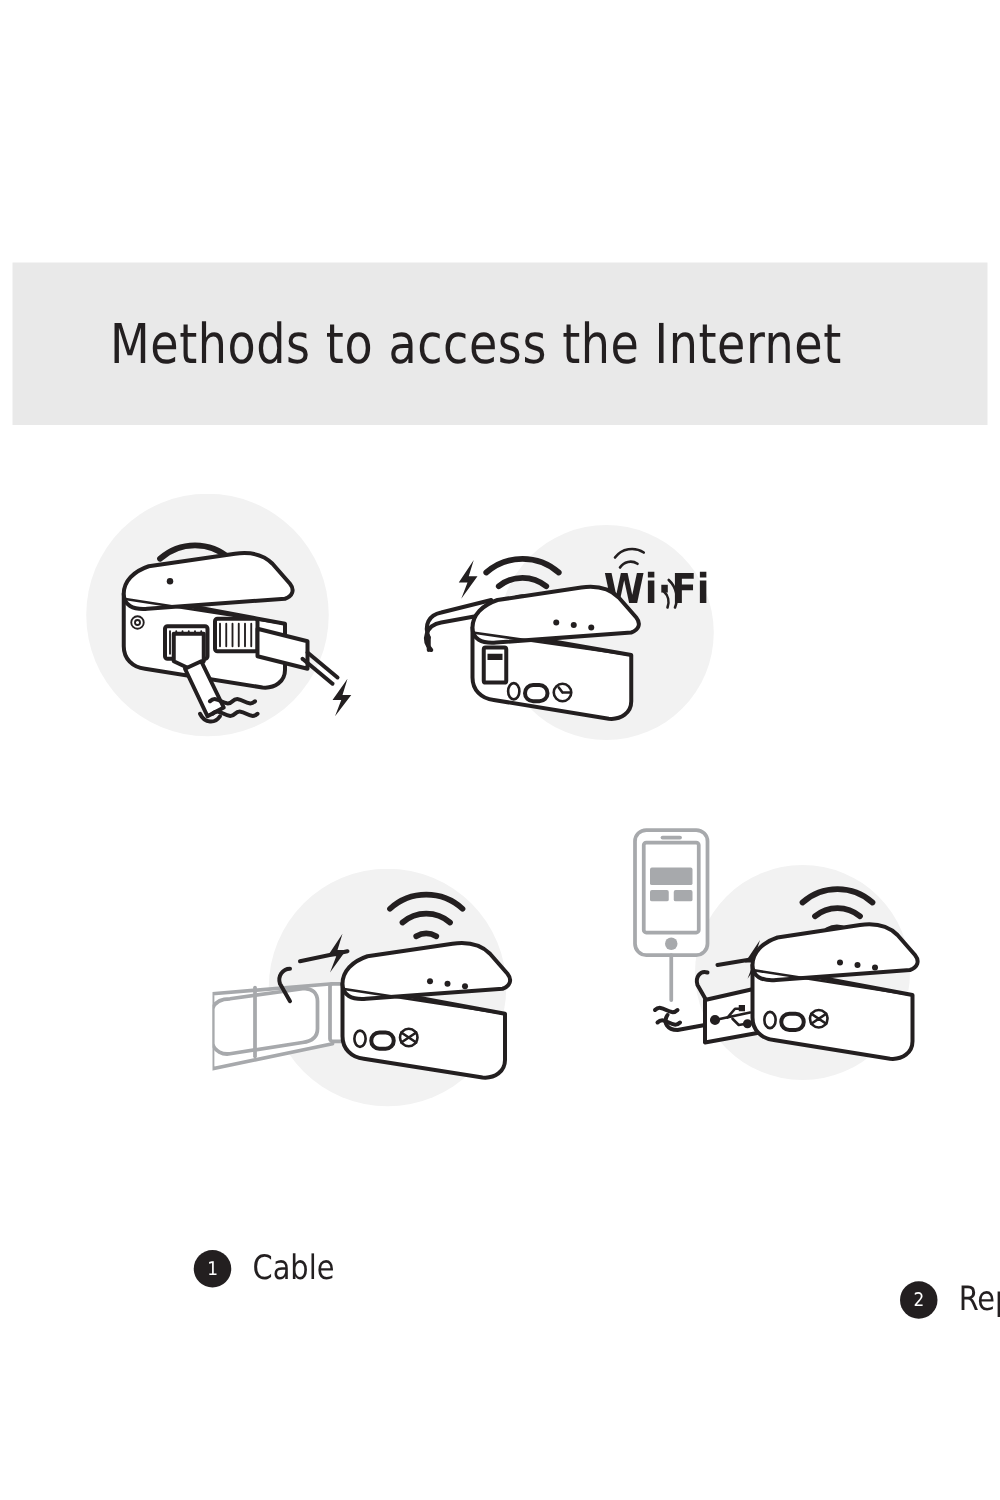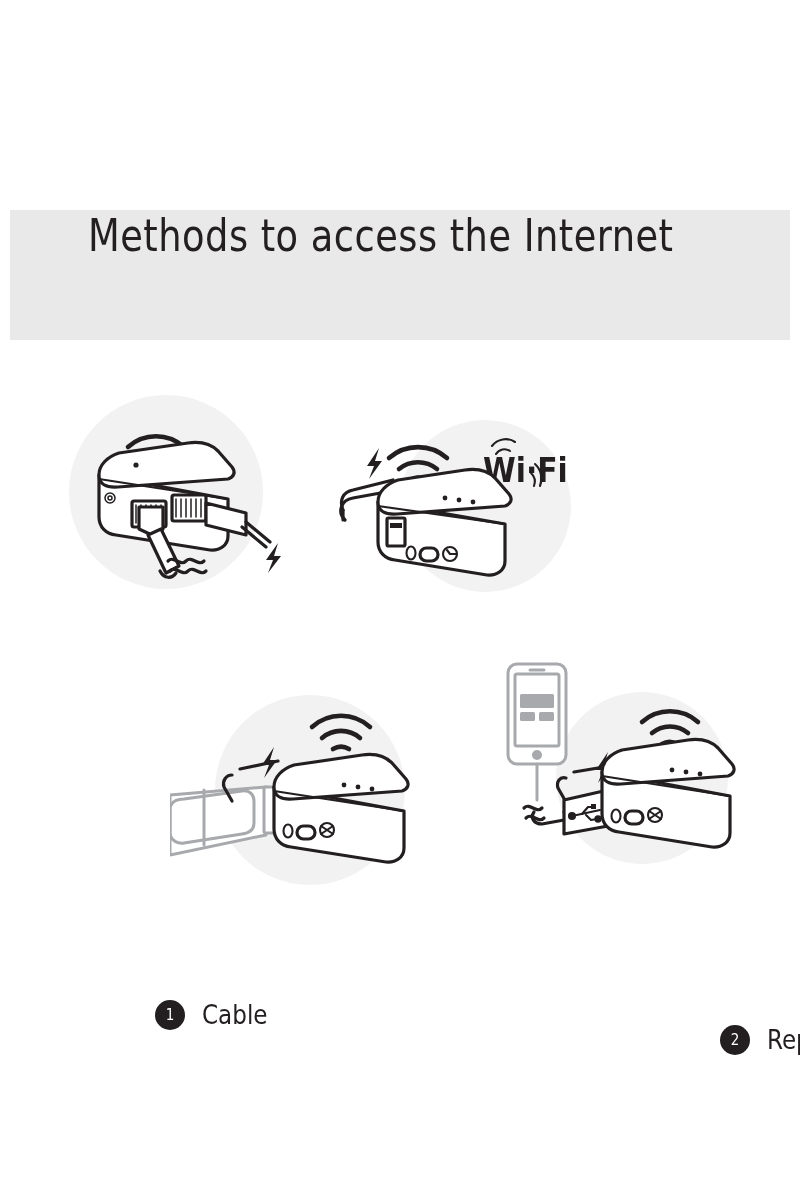--- a/index.html
+++ b/index.html
@@ -9,21 +9,21 @@
     font-family:"Liberation Sans", sans-serif;
     overflow:hidden;
   }
   #page { position:relative; width:800px; height:1200px; background:#fff; }
 
   
   #title-banner {
     position:absolute; left:10px; top:210px;
     width:780px; height:130px;
     background:#e9e9e9;
-    display:flex; 
+    display:flex; align-items:center;
   }
   #page-title {
     margin-left:78px;
     font-family:"DejaVu Sans Condensed","Liberation Sans",sans-serif;
     font-size:44px;
     font-weight:300;
     letter-spacing:.5px;
     color:#231f20;
     transform:scaleX(.93);
     transform-origin:left center;

